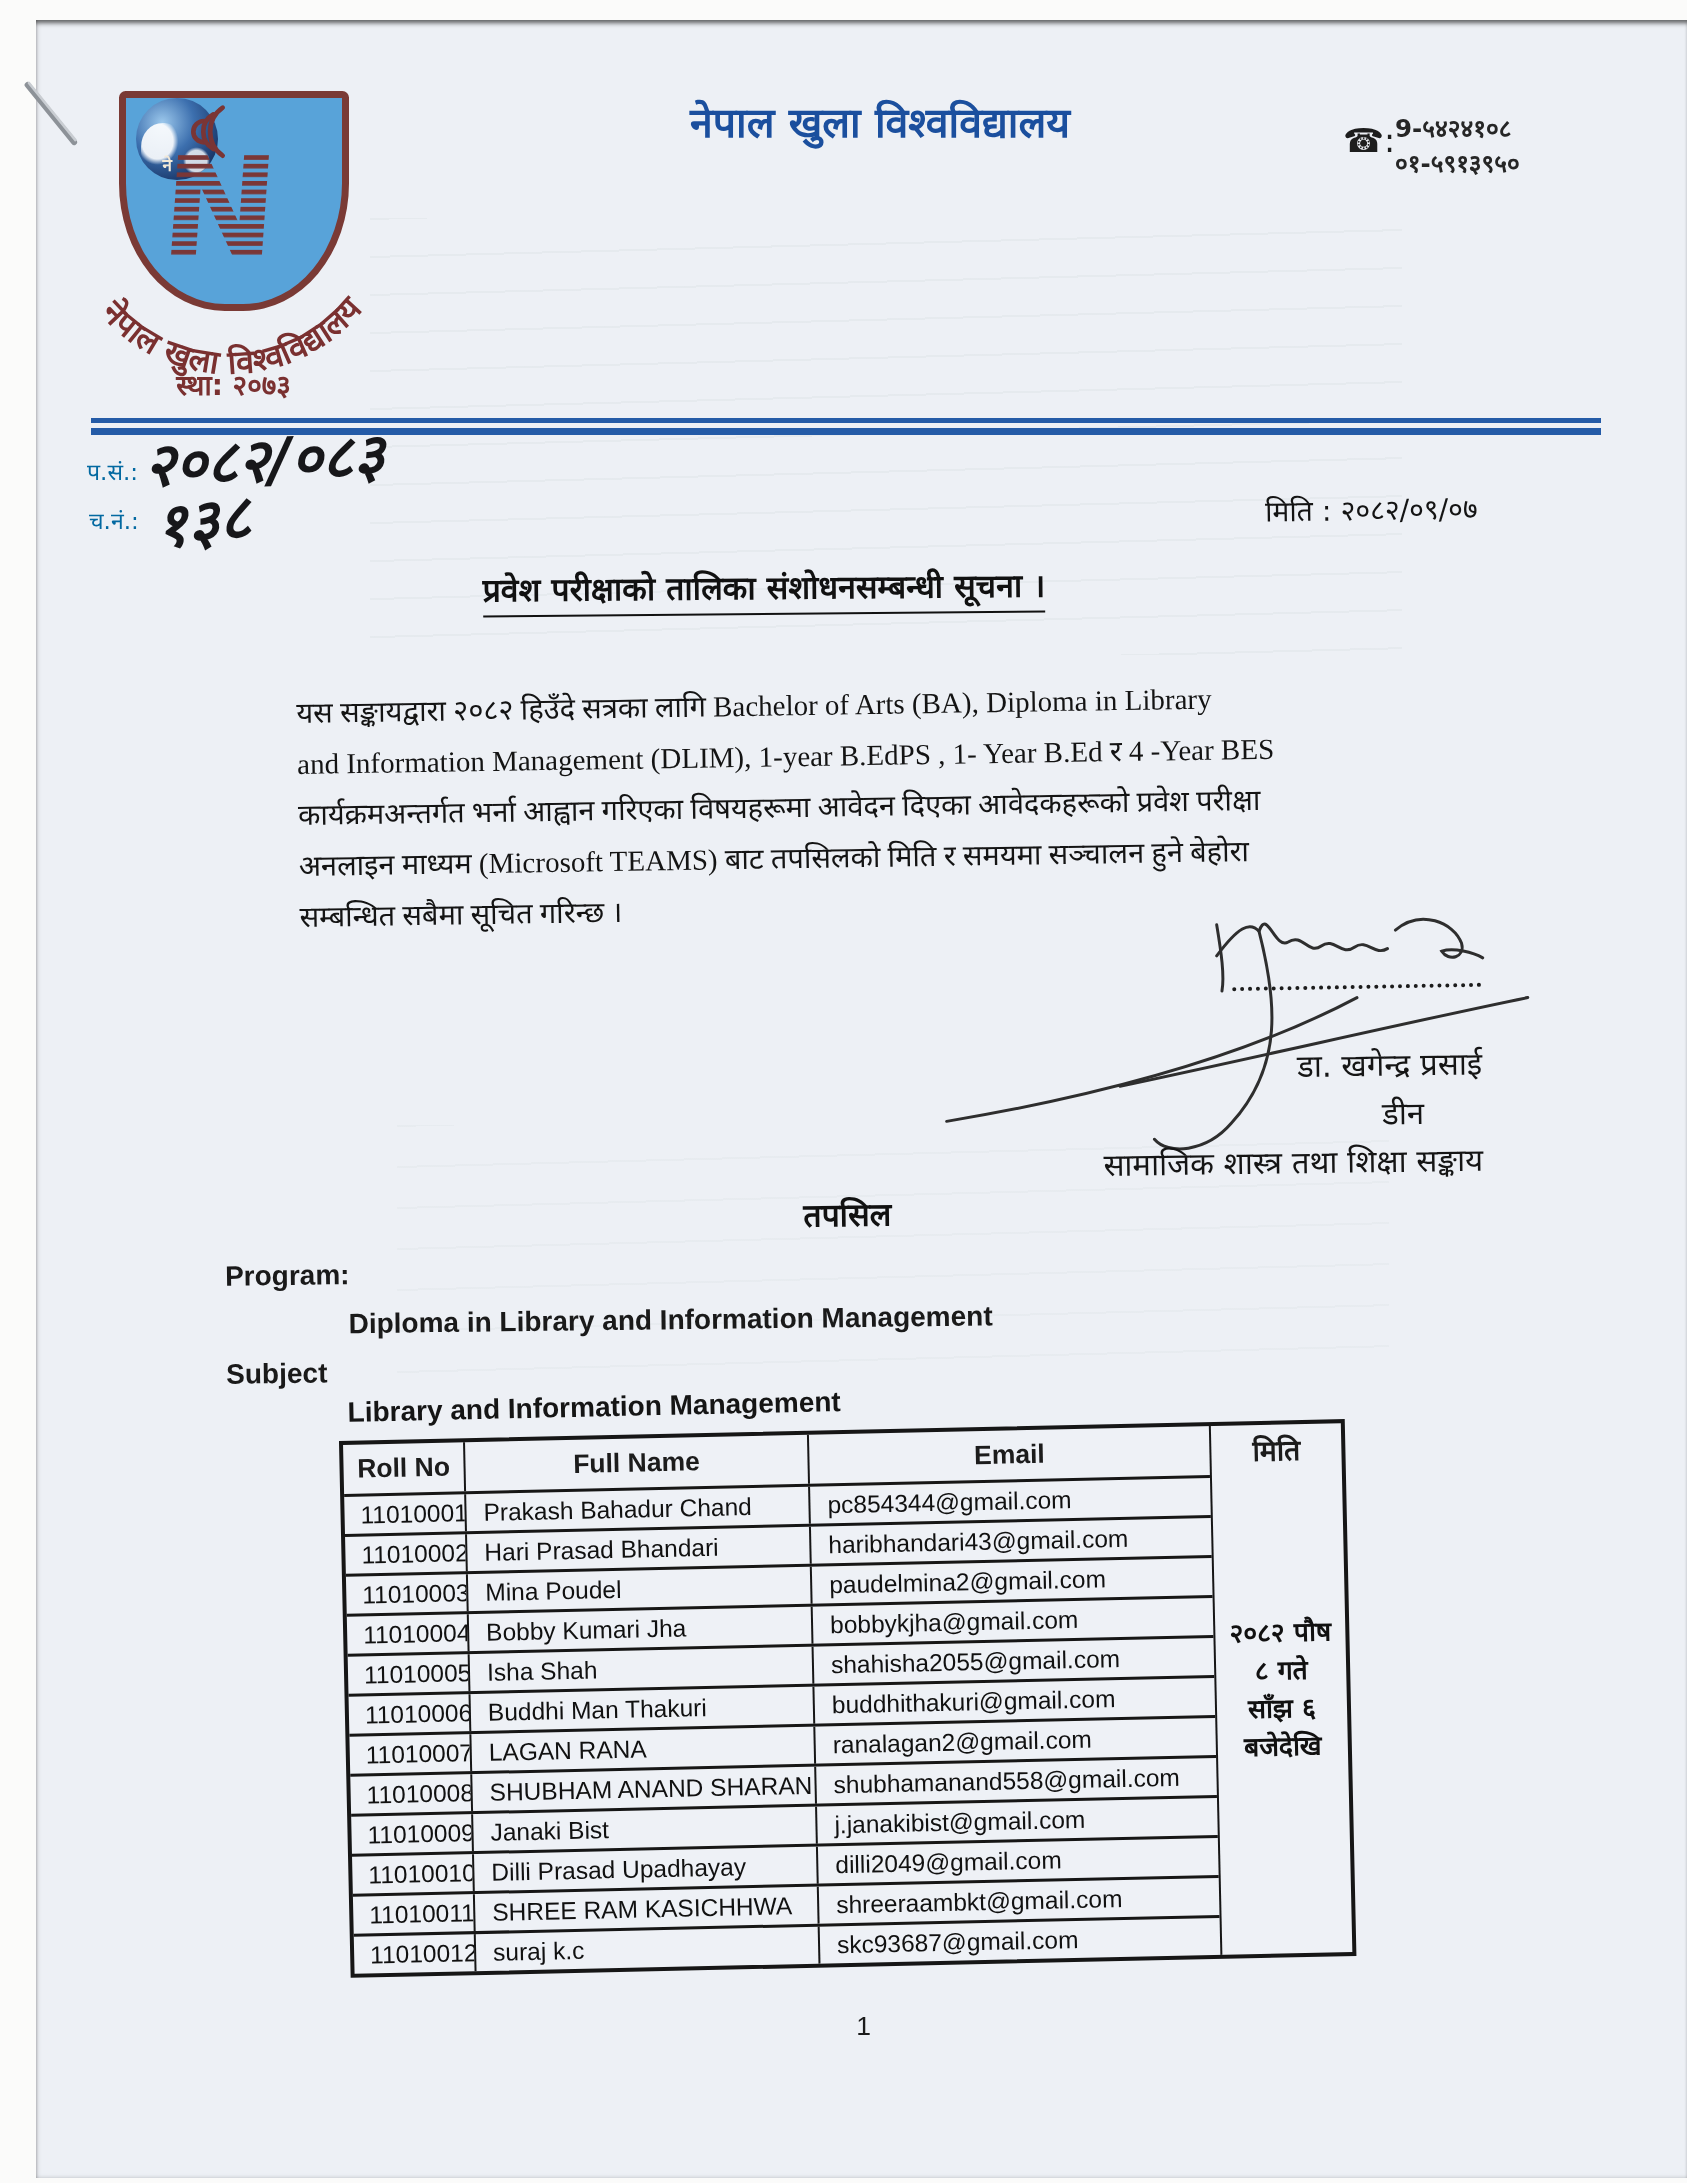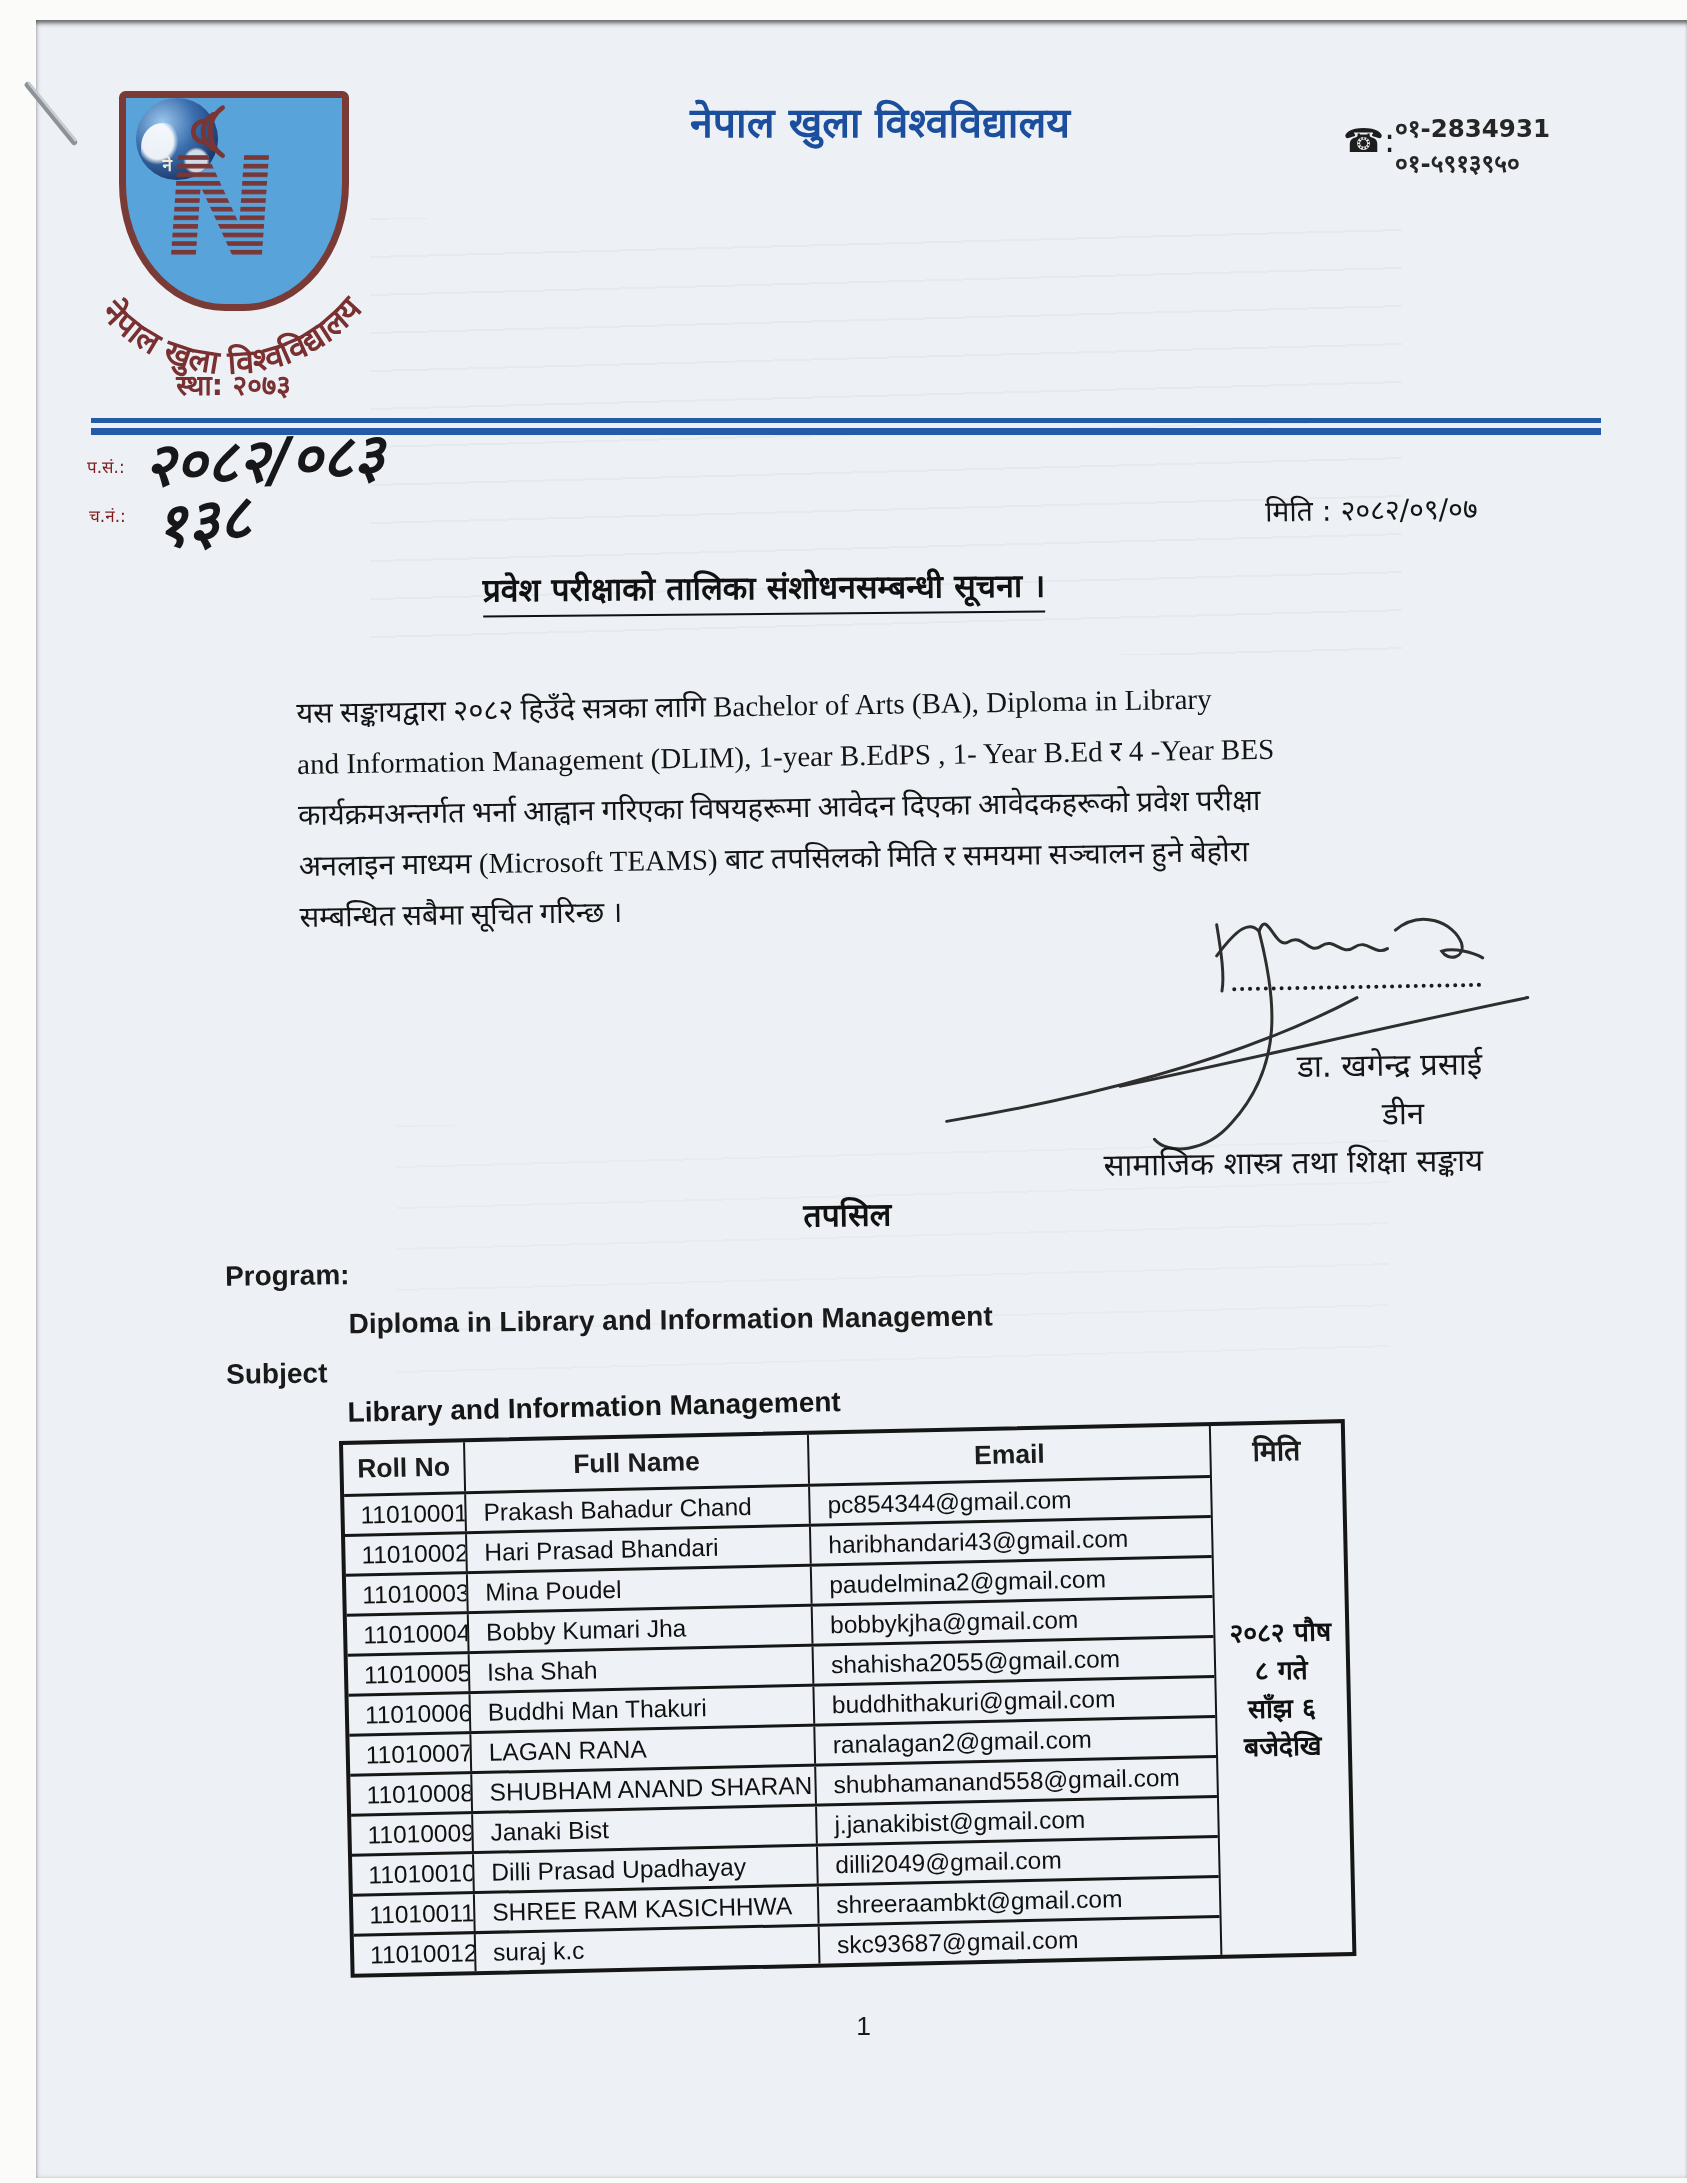--- a/index.html
+++ b/index.html
@@ -45,21 +45,21 @@
   .hdr-faculty{top:222px;font-size:48px;}
   .hdr-address{top:312px;font-size:29px;}
   .phones{position:absolute;left:1343px;top:106px;width:291px;}
   .phone-icon{position:absolute;left:0;top:14.6px;font-size:33px;color:#1d1d1d;}
   .phone-line{position:absolute;left:52px;font-size:24.5px;font-weight:bold;color:#262626;white-space:nowrap;}
   .ph1{top:5.3px;} .ph2{top:40px;}
   .rule{position:absolute;left:91px;width:1510px;background:#245ba7;}
   .rule1{top:418px;height:5.3px;} .rule2{top:428px;height:6.6px;}
 
   
-  .ref-label{position:absolute;font-size:17px;color:#7f1d1d;font-family:"DejaVu Sans",sans-serif;}
+  .ref-label{position:absolute;font-size:23px;color:#0369a1;font-family:"DejaVu Sans",sans-serif;}
   .ref1{left:87px;top:455px;} .ref2{left:89px;top:504px;}
   .hand{position:absolute;font-family:"DejaVu Sans",sans-serif;font-style:italic;font-weight:bold;
         color:#17171a;white-space:nowrap;}
   .hand1{left:144px;top:417px;font-size:60px;transform:rotate(-2.5deg);}
   .hand2{left:155px;top:478px;font-size:61px;transform:rotate(-7deg);}
   .date-line{position:absolute;left:1265px;top:490px;font-size:28.4px;color:#141414;
              transform:rotate(-0.8deg);white-space:nowrap;}
 
   
   .title-wrap{position:absolute;left:430px;top:565px;width:668px;text-align:center;transform:rotate(-0.5deg);}
@@ -156,21 +156,21 @@
     <text font-family="DejaVu Sans, sans-serif" font-weight="bold" font-size="49" fill="#7a3030">
       <textPath href="#arcpath" startOffset="50%" text-anchor="middle">नेपाल खुला विश्वविद्यालय</textPath>
     </text>
   </svg>
   <div class="logo-est">स्था: २०७३</div>
 
   <div class="hdr hdr-uni">नेपाल खुला विश्वविद्यालय</div>
 
   <div class="phones">
     <span class="phone-icon">☎:</span>
-    <span class="phone-line ph1">०१-2834931</span>
+    <span class="phone-line ph1">9-५४२४१०८</span>
     <span class="phone-line ph2">०१-५९१३९५०</span>
   </div>
 
   <div class="rule rule1"></div>
   <div class="rule rule2"></div>
 
   <div class="ref-label ref1">प.सं.:</div>
   <div class="hand hand1">२०८२/०८३</div>
   <div class="ref-label ref2">च.नं.:</div>
   <div class="hand hand2">१३८</div>

